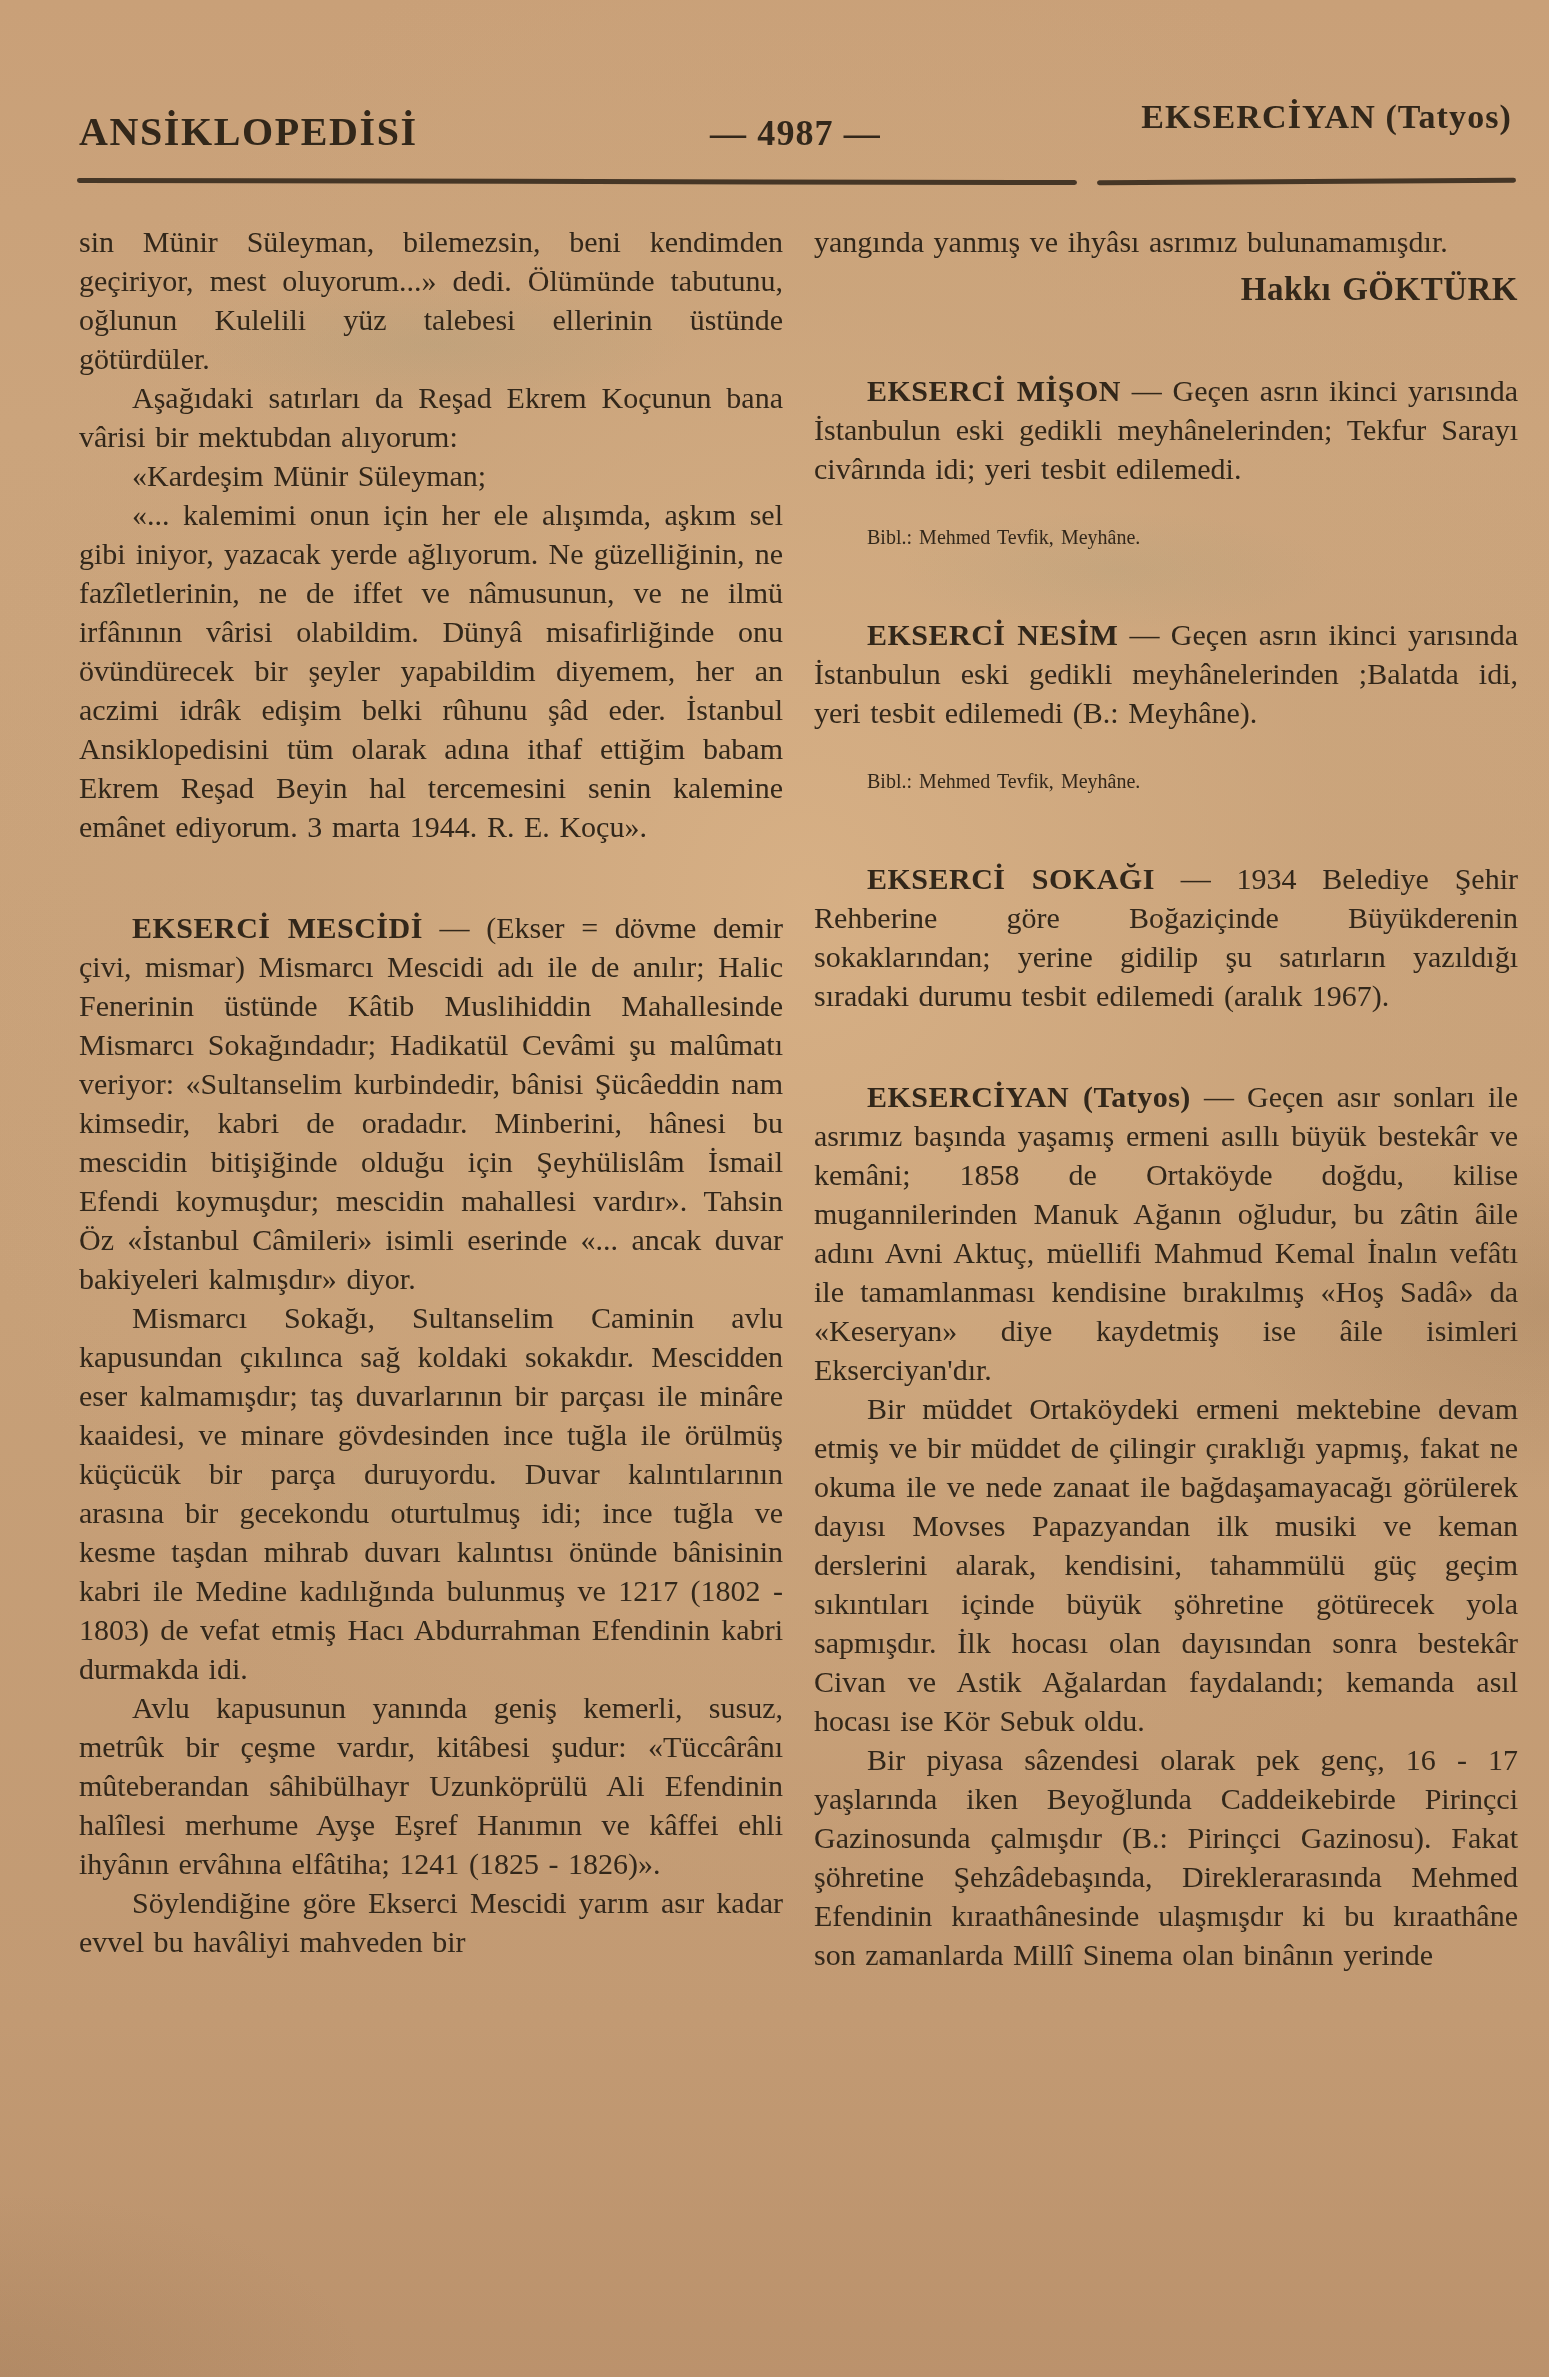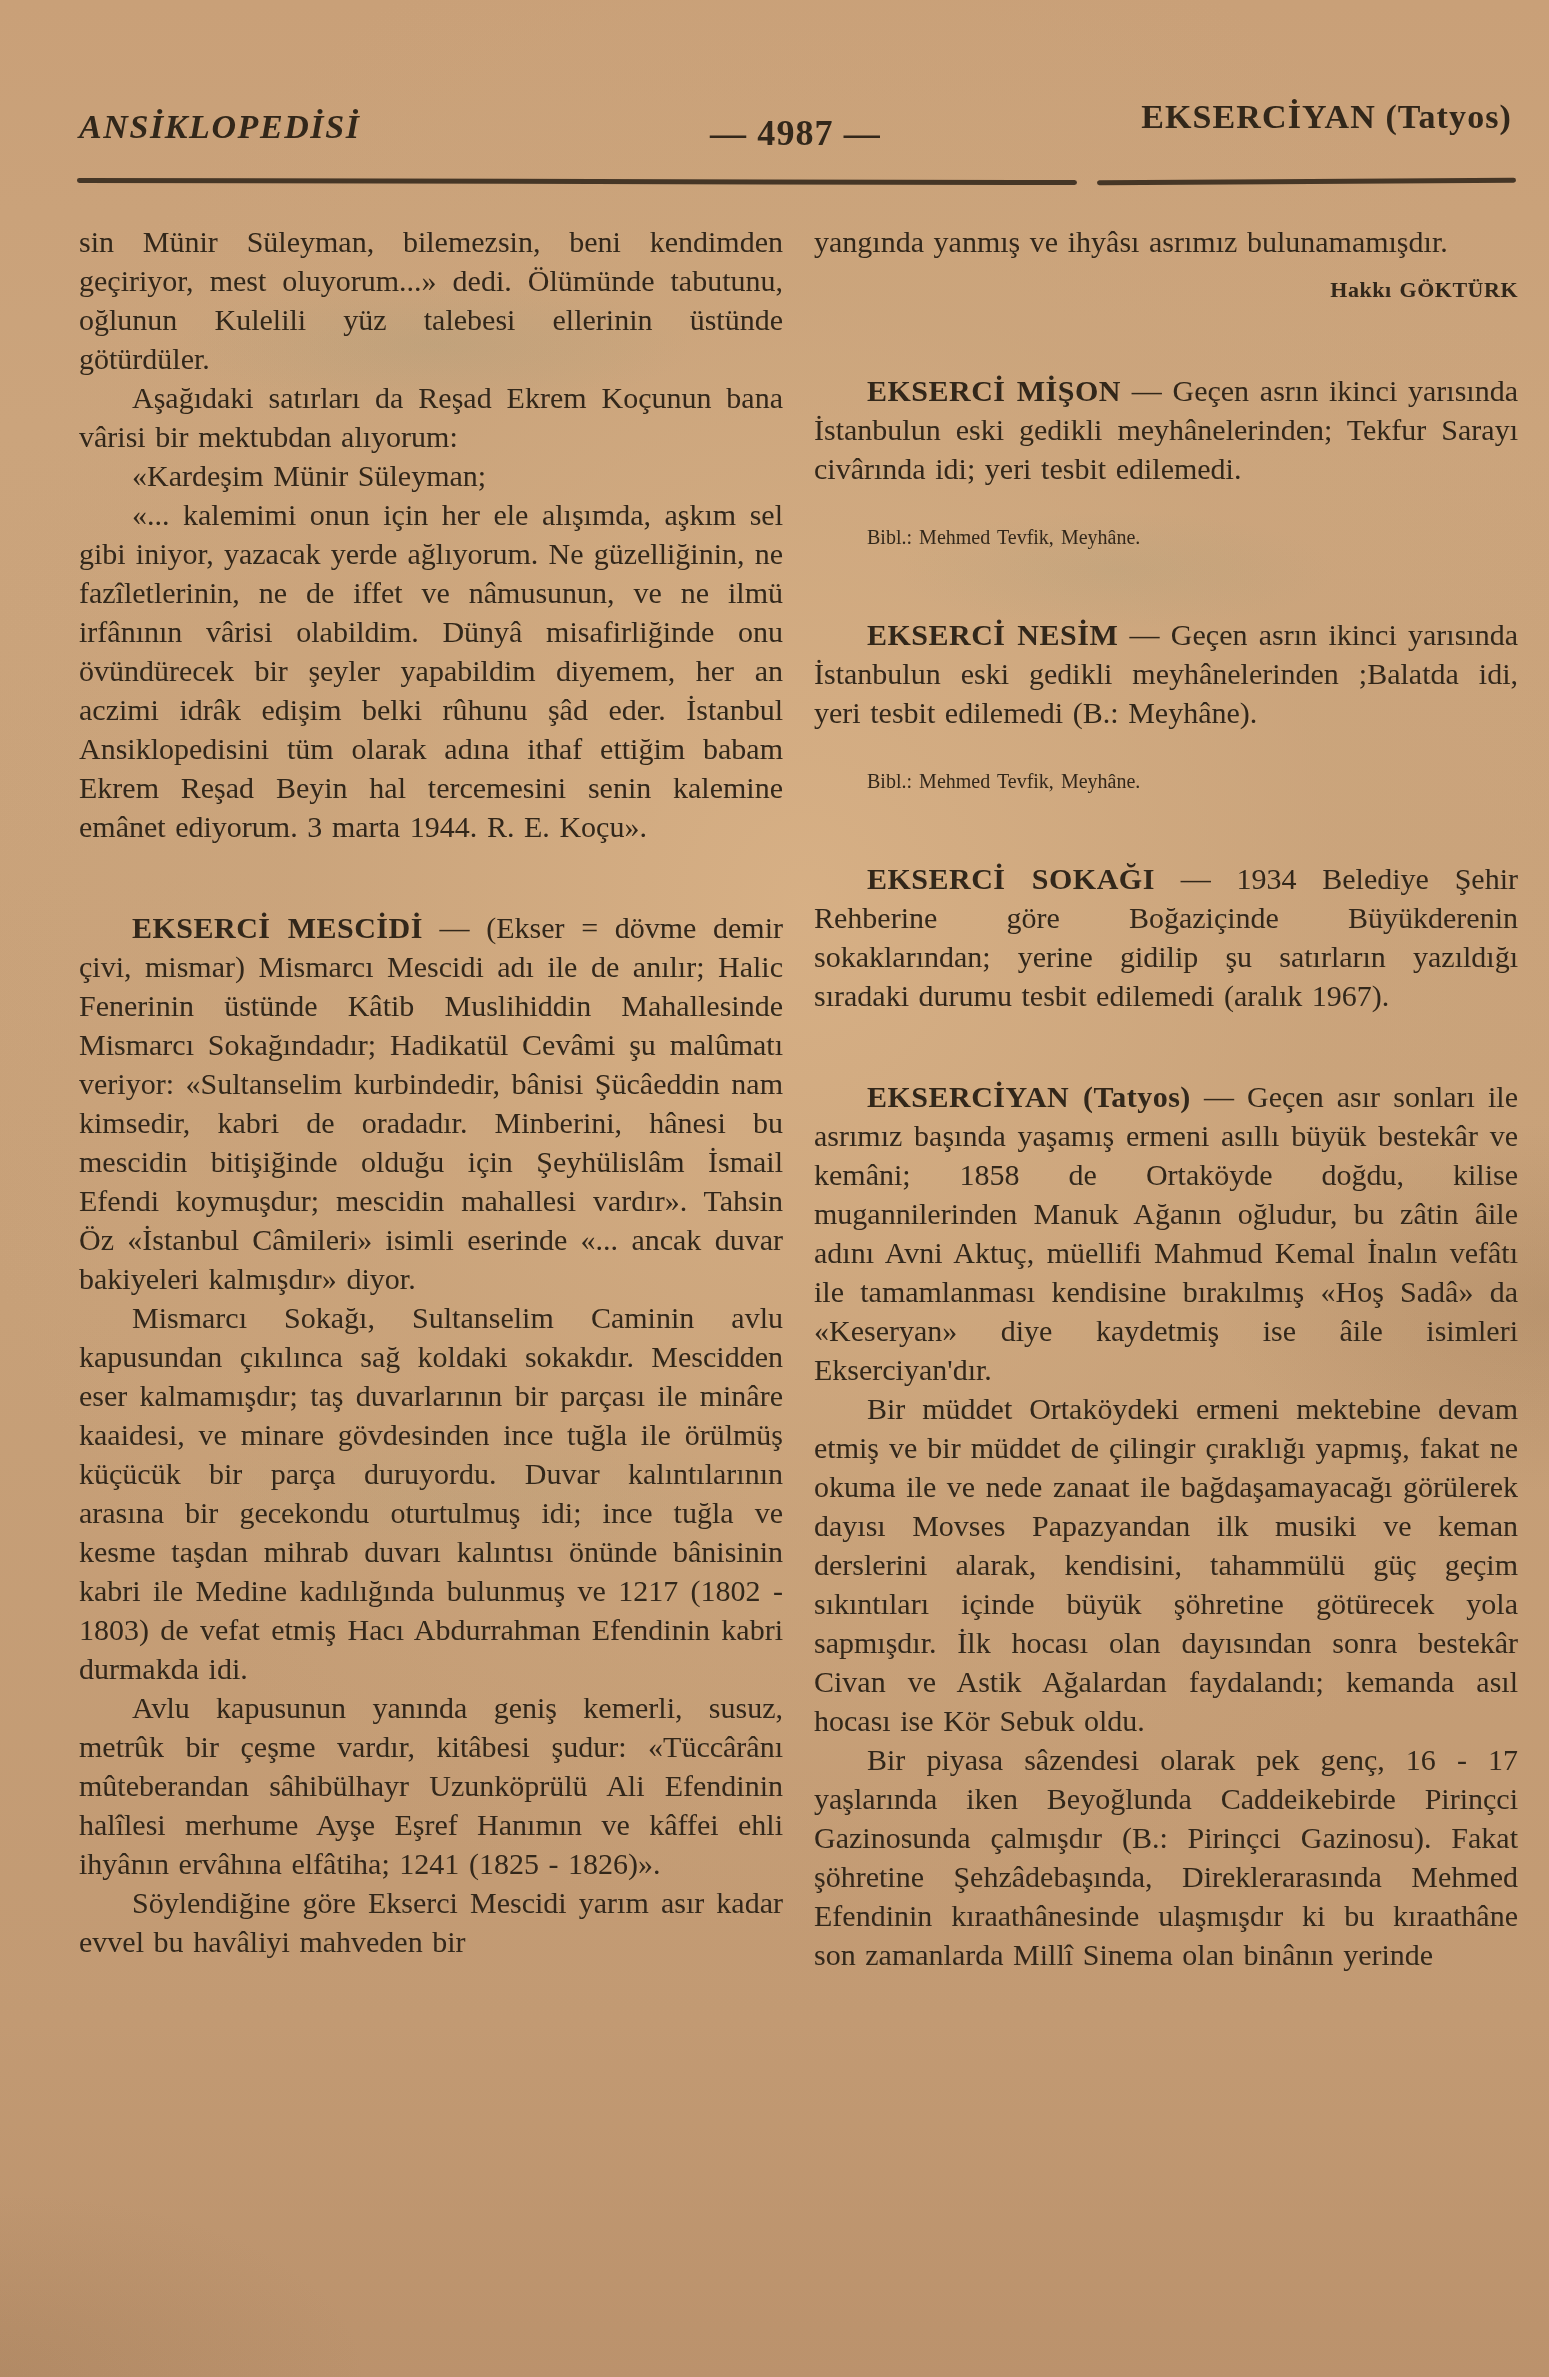--- a/index.html
+++ b/index.html
@@ -34,21 +34,21 @@
   .header {
     position: absolute;
     top: 98px;
     left: 79px;
     right: 37px;
     height: 58px;
     font-weight: bold;
   }
   .header .left-title {
     position: absolute; left: 0; top: 9.5px;
-    font-size: 34px; letter-spacing: 1.6px; font-style: italic;
+    font-size: 40px; letter-spacing: 1.6px;
   }
   .header .page-number {
     position: absolute; left: 50%; top: 13.7px;
     transform: translateX(-50%);
     font-size: 36px; letter-spacing: 1.1px;
   }
   .header .right-title {
     position: absolute; right: 0; top: 0;
     font-size: 34px; letter-spacing: 1.1px;
   }
@@ -92,21 +92,21 @@
     word-spacing: 2.1px;
     overflow: hidden;
   }
   .para { margin: 0; }
   .para.indent { text-indent: 53px; }
   .para.entry { text-indent: 53px; margin-top: 62px; }
   .entry-head { font-weight: bold; letter-spacing: 0.5px; }
   .para.signature {
     text-align: right;
     font-weight: bold;
-    font-size: 22px;
+    font-size: 33px;
     margin-top: 8.5px;
     letter-spacing: 0.5px;
   }
   .para.bibl {
     font-size: 20px;
     line-height: 32px;
     text-indent: 53px;
     text-align: left;
     margin-top: 33px;
     margin-bottom: 31px;

